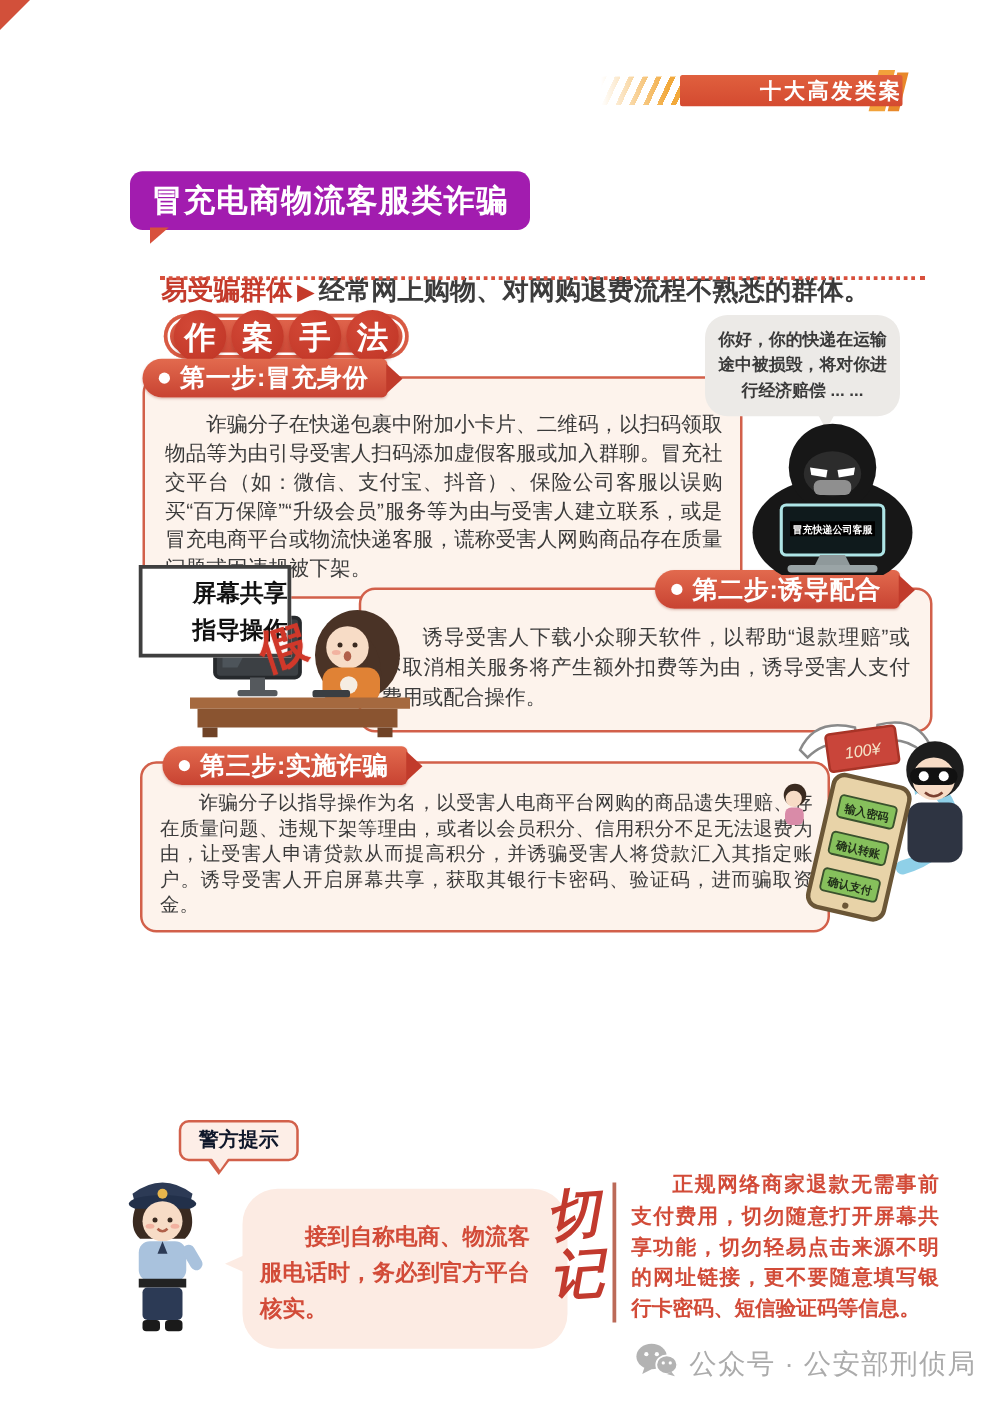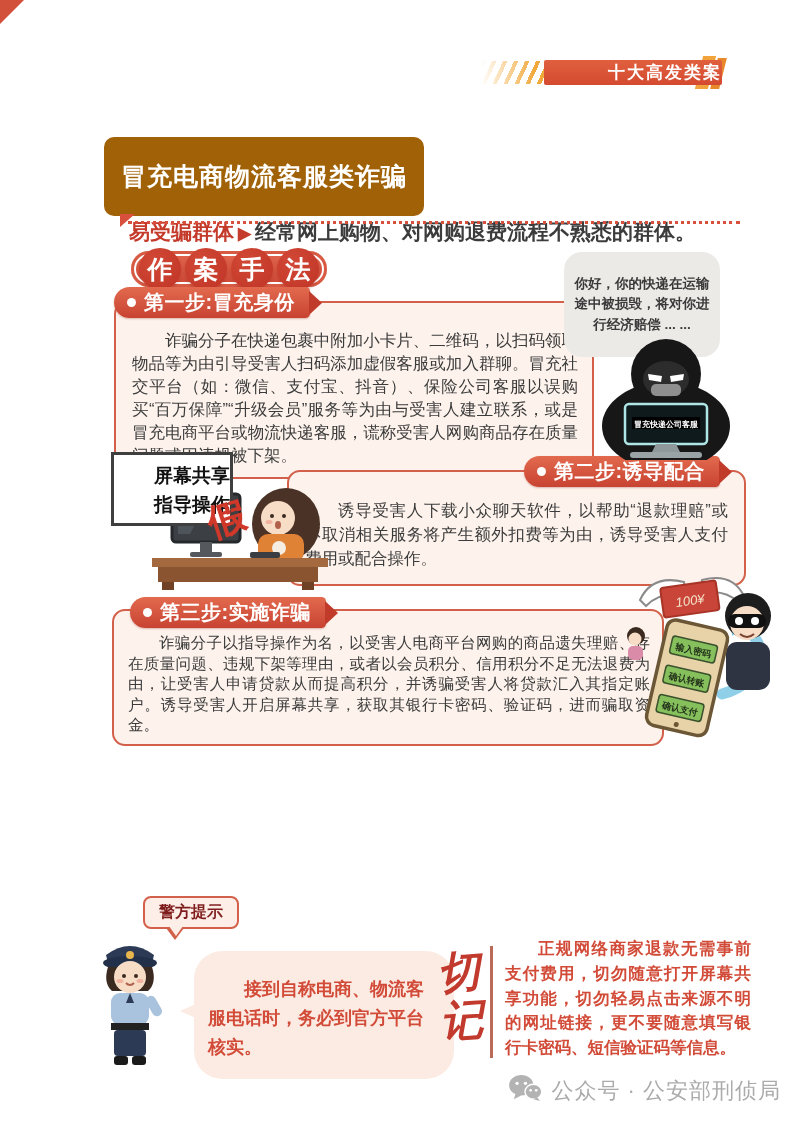--- a/index.html
+++ b/index.html
@@ -18,22 +18,22 @@
   .hdr-fold { position:absolute; left:699px; top:56px; width:13px; height:33px;
     background:#f2a33b; transform:skewX(-14deg); }
   .hdr-fold2 { position:absolute; left:714px; top:58px; width:9px; height:31px;
     background:#e8882a; transform:skewX(-14deg); }
   .hdr-bar { position:absolute; left:544px; top:60px; width:178px; height:25px;
     background:linear-gradient(180deg,#e0603e,#d44a30); border-radius:2px;
     color:#fff; font-size:17px; font-weight:bold; display:flex; align-items:center;
     justify-content:flex-end; letter-spacing:2px; z-index:2; }
 
   
-  .title-bubble { position:absolute; left:104px; top:137px; background:#a16207;
-    border-radius:10px; padding:23px 17px; color:#fff; font-size:25px; font-weight:bold;
+  .title-bubble { position:absolute; left:104px; top:137px; background:#a21caf;
+    border-radius:10px; padding:7px 17px; color:#fff; font-size:25px; font-weight:bold;
     letter-spacing:1px; }
   .title-bubble::after { content:''; position:absolute; left:16px; bottom:-11px;
     border-top:13px solid #d8503c; border-right:15px solid transparent; }
   .subtitle { position:absolute; left:129px; top:186px; width:650px; font-size:21px;
     font-weight:bold; color:#3c3c3c; white-space:nowrap;margin-top:32px; }
   .subtitle .aud { color:#c43a2b; }
   .subtitle .arr { color:#c43a2b; font-size:17px; padding:0 4px; }
   .dotted-divider { position:absolute; left:128px; top:221px; width:612px;
     border-top:3px dotted #d8503c; }
 
@@ -67,21 +67,21 @@
   .box2 { left:287px; top:470px; width:423px; min-height:78px; padding:26px 16px 8px 16px;
     font-size:16.5px; line-height:24px; }
   .box3 { left:112px; top:609px; width:522px; min-height:86px; padding:22px 12px 8px 14px;
     font-size:15.5px; line-height:20.5px; }
   .rib1 { left:114px; top:287px; }
   .rib2 { left:524px; top:456px; }
   .rib3 { left:130px; top:597px; }
 
   
   .scammer-bubble { position:absolute; left:564px; top:252px; width:140px;
-    background:#eceae7; border-radius:18px; padding:22px 8px; font-size:13.5px;
+    background:#eceae7; border-radius:18px; padding:10px 8px; font-size:13.5px;
     font-weight:bold; color:#3a3a3a; line-height:1.5; text-align:center; z-index:6; }
   .scammer-bubble::after { content:''; position:absolute; left:58%; bottom:-11px;
     border-top:13px solid #eceae7; border-left:7px solid transparent; border-right:7px solid transparent; }
   .hacker-art { position:absolute; left:578px; top:330px; z-index:6; }
 
   
   .share-sign { position:absolute; left:111px; top:452px; width:122px; height:74px;
     background:#fff; border:3px solid #3f3f3f; color:#111; font-size:19px; font-weight:bold;
     text-align:right; line-height:1.55; padding-top:6px; box-sizing:border-box; z-index:7; }
   .fake-stamp { position:absolute; right:-16px; bottom:-26px; color:#d0382a;
@@ -95,21 +95,21 @@
     background:#fceae3; border:2px solid #d2604a; border-left:10px solid #cf4a37;
     border-radius:8px; padding:15px 14px 12px 18px; font-size:15px; line-height:22.5px;
     color:#3b3b3b; text-align:justify; z-index:2; }
   .case-box p { margin:0; text-indent:2em; }
   .case-label { color:#c5362a; font-weight:bold; }
   .case-fold { position:absolute; right:-2px; bottom:-2px; width:22px; height:22px;
     background:#f6cfc2; clip-path:polygon(100% 0,100% 100%,0 100%); border-radius:0 0 6px 0; }
 
   
   .police-badge { position:absolute; left:143px; top:896px; background:#fdeee7;
-    border:2px solid #d2604a; border-radius:8px; padding:4px 14px; color:#7f1d1d;
+    border:2px solid #d2604a; border-radius:8px; padding:4px 14px; color:#0f172a;
     font-size:16px; font-weight:bold; z-index:3; }
   .police-badge::after { content:''; position:absolute; left:24px; bottom:-9px;
     border-top:10px solid #fdeee7; border-left:7px solid transparent; border-right:7px solid transparent; }
   .police-badge::before { content:''; position:absolute; left:21px; bottom:-13px;
     border-top:12px solid #d2604a; border-left:9px solid transparent; border-right:9px solid transparent; }
   .police-art { position:absolute; left:86px; top:933px; z-index:2; }
   .police-bubble { position:absolute; left:194px; top:951px; width:232px; min-height:60px;
     background:#fcebe3; border-radius:28px; padding:24px 14px 18px 14px;
     color:#d24b38; font-size:18px; font-weight:bold; line-height:1.6;
     text-indent:2em; z-index:1; }

